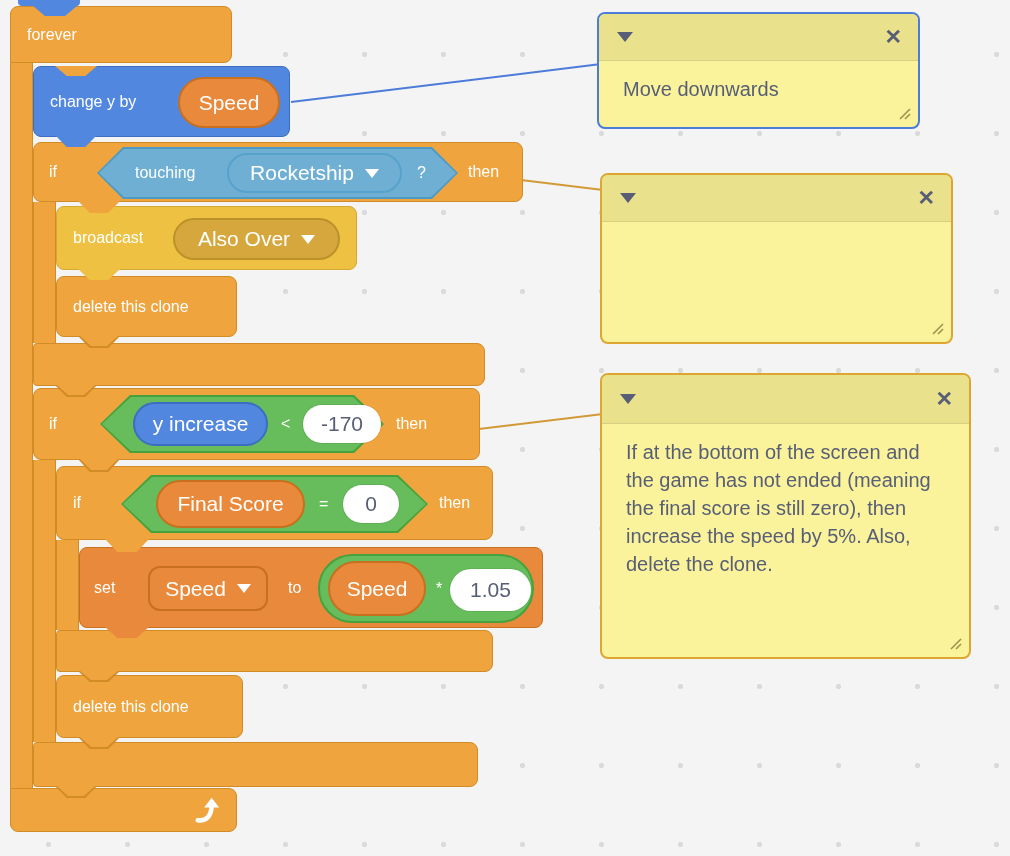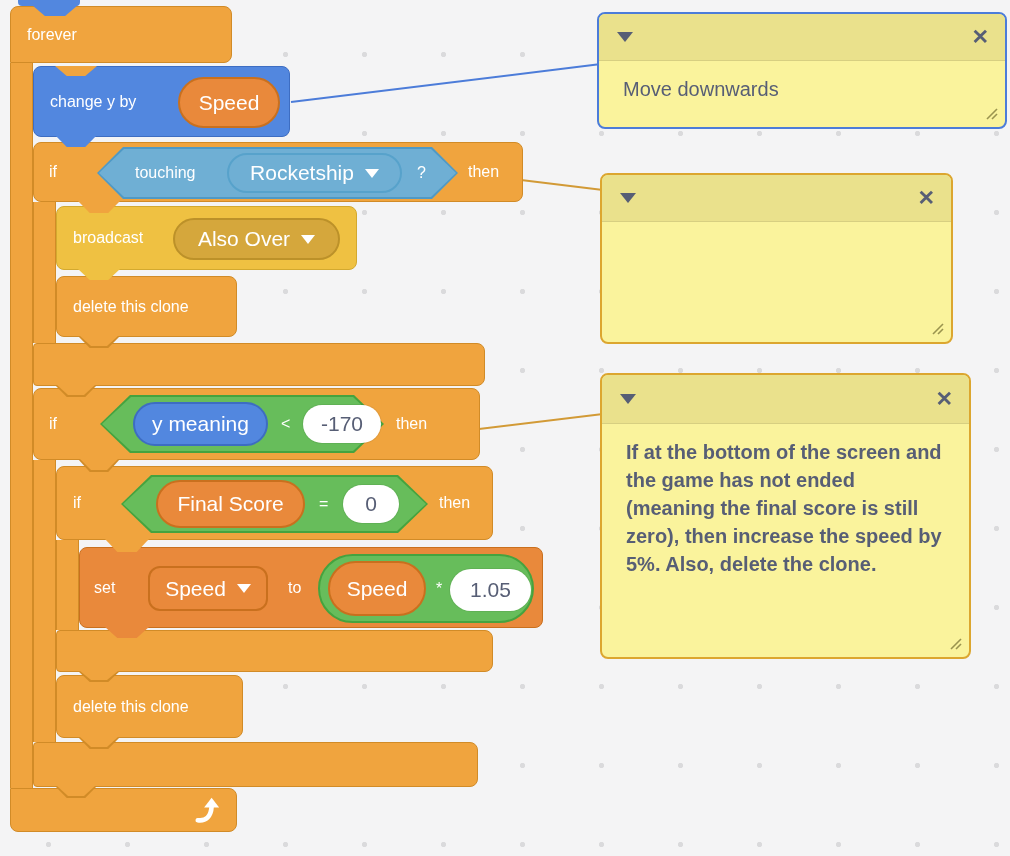--- a/index.html
+++ b/index.html
@@ -125,21 +125,21 @@
   <div class="abs tab" style="left:78px;top:336px;width:42px;height:12px;background:var(--control-border);">
     <div class="tab-in" style="background:var(--control-fill);"></div>
   </div>
 
   <div class="abs blk control" style="left:33px;top:388px;width:447px;height:72px;">
     <span class="abs bl vcenter" style="left:15px;">if</span>
     <div class="abs" style="left:66px;top:6px;width:284px;height:58px;">
       <div class="hexO" style="--pt:30px;background:var(--operator-border);"></div>
       <div class="hexI" style="--pt:29px;background:var(--operator-fill);"></div>
       <div class="abs oval motoval" style="left:33px;top:7px;width:135px;height:44px;">
-        <span>y meaning</span>
+        <span>y increase</span>
       </div>
       <span class="abs bl vcenter" style="left:181px;">&lt;</span>
       <div class="abs oval winput" style="left:203px;top:10px;width:78px;height:38px;">
         <span>-170</span>
       </div>
     </div>
     <span class="abs bl vcenter" style="left:362px;">then</span>
   </div>
   <div class="abs tab" style="left:55px;top:385px;width:42px;height:12px;background:var(--control-border);">
     <div class="tab-in" style="background:var(--control-fill);"></div>
@@ -196,21 +196,21 @@
   </div>
 
   <div class="abs blk control endarm" style="left:33px;top:742px;width:445px;height:45px;"></div>
   <div class="abs tab" style="left:78px;top:737px;width:42px;height:12px;background:var(--control-border);">
     <div class="tab-in" style="background:var(--control-fill);"></div>
   </div>
   <div class="abs tab" style="left:55px;top:786px;width:42px;height:12px;background:var(--control-border);">
     <div class="tab-in" style="background:var(--control-fill);"></div>
   </div>
 
-  <div class="abs comment c-blue" style="left:597px;top:12px;width:410px;height:117px;">
+  <div class="abs comment c-blue" style="left:597px;top:12px;width:323px;height:117px;">
     <div class="c-head" style="height:46px;">
       <div class="abs tri-down" style="left:18px;top:18px;"></div>
       <span class="abs icon-close" style="right:16px;top:12px;"></span>
     </div>
     <div class="c-text" style="top:46px;">Move downwards</div>
     <svg class="abs" style="right:5px;bottom:5px;width:16px;height:16px;" viewBox="0 0 16 16">
       <line x1="3" y1="13" x2="13" y2="3" stroke="#9a944f" stroke-width="1.6"></line>
       <line x1="8" y1="13" x2="13" y2="8" stroke="#9a944f" stroke-width="1.6"></line>
     </svg>
   </div>
@@ -224,20 +224,20 @@
       <line x1="3" y1="13" x2="13" y2="3" stroke="#9a944f" stroke-width="1.6"></line>
       <line x1="8" y1="13" x2="13" y2="8" stroke="#9a944f" stroke-width="1.6"></line>
     </svg>
   </div>
 
   <div class="abs comment c-gold" style="left:600px;top:373px;width:371px;height:286px;">
     <div class="c-head" style="height:48px;">
       <div class="abs tri-down" style="left:18px;top:19px;"></div>
       <span class="abs icon-close" style="right:16px;top:13px;"></span>
     </div>
-    <div class="c-text" style="top:48px;font-weight:bold;">If at the bottom of the screen and the game has not ended (meaning the final score is still zero), then increase the speed by 5%. Also, delete the clone.</div>
+    <div class="c-text" style="top:48px;">If at the bottom of the screen and the game has not ended (meaning the final score is still zero), then increase the speed by 5%. Also, delete the clone.</div>
     <svg class="abs" style="right:5px;bottom:5px;width:16px;height:16px;" viewBox="0 0 16 16">
       <line x1="3" y1="13" x2="13" y2="3" stroke="#9a944f" stroke-width="1.6"></line>
       <line x1="8" y1="13" x2="13" y2="8" stroke="#9a944f" stroke-width="1.6"></line>
     </svg>
   </div>
 
 </div>
 
 </body></html>

